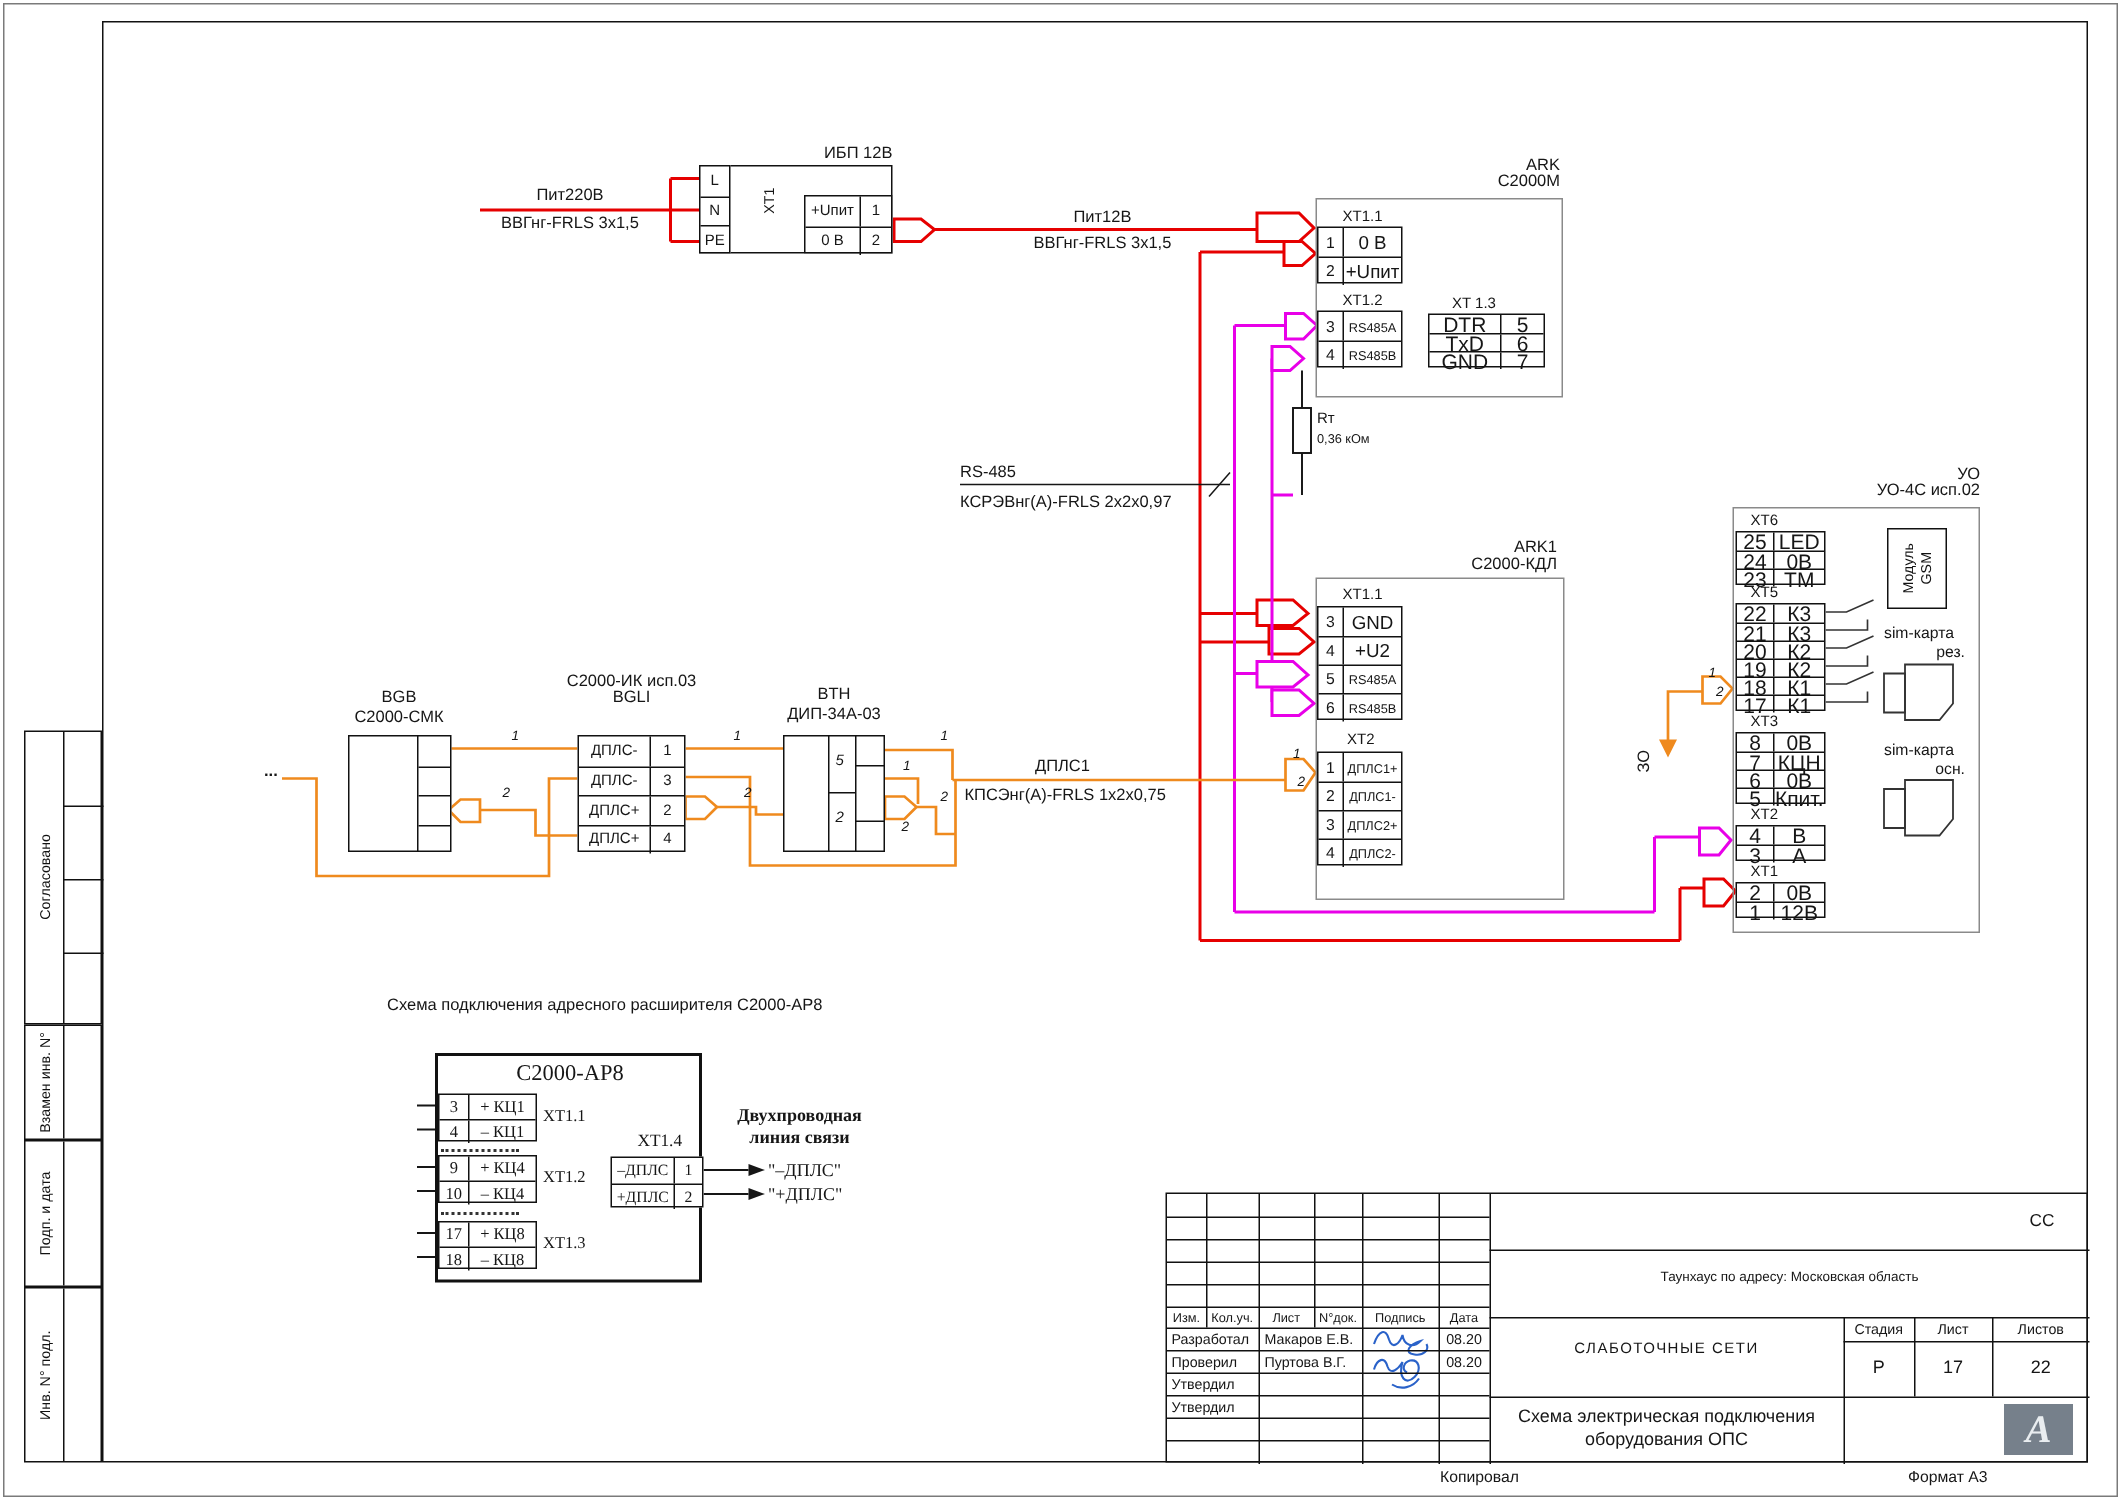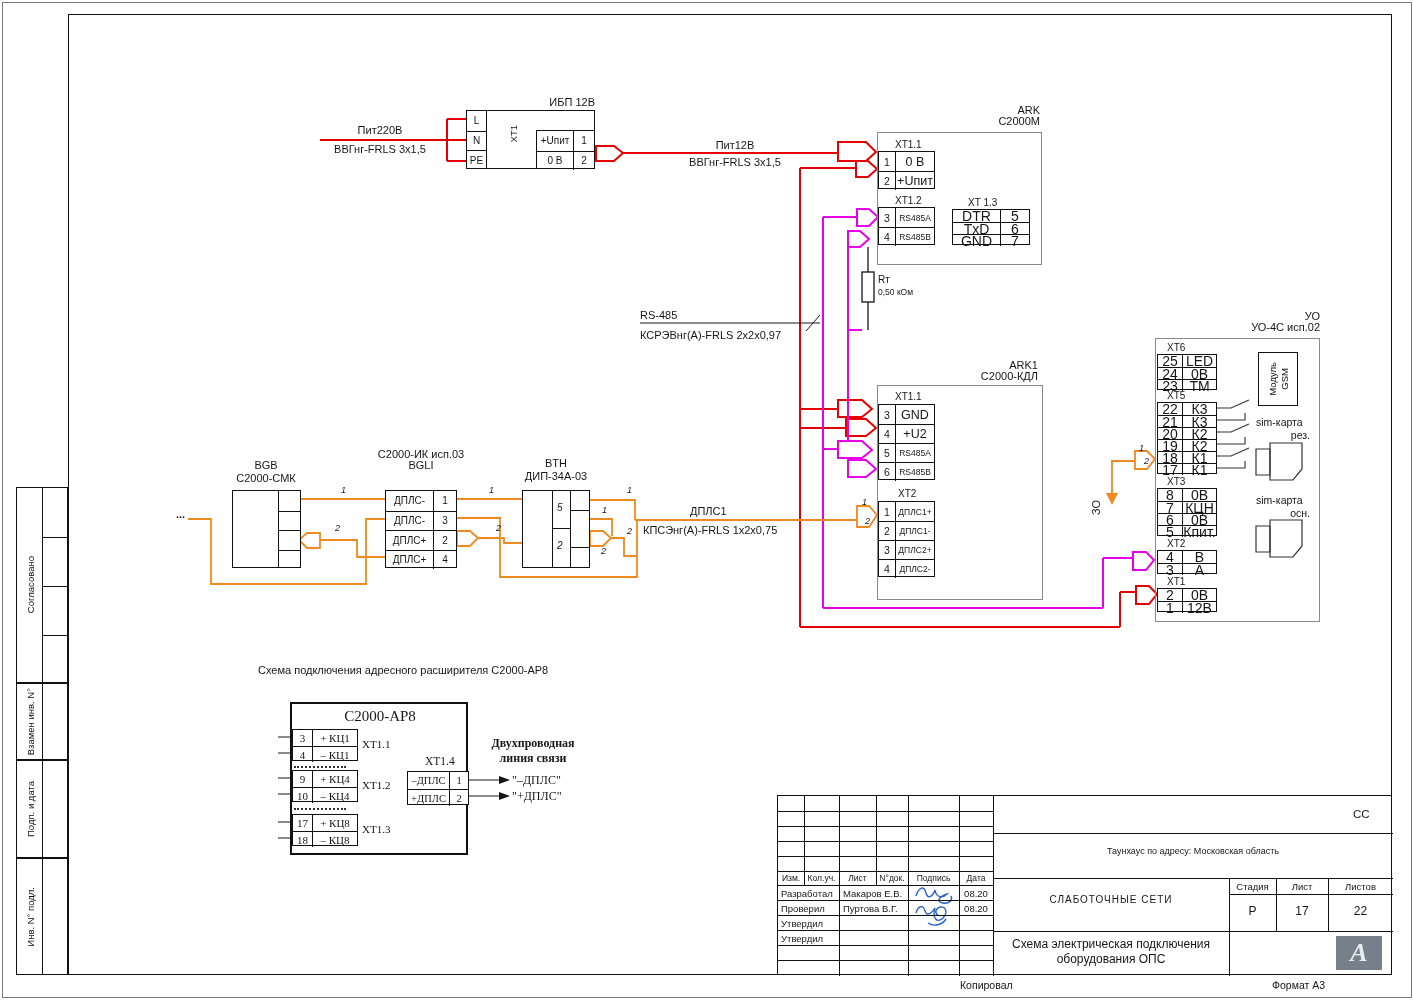--- a/index.html
+++ b/index.html
@@ -226,21 +226,21 @@
     <div class="tr">
         <span class="a" style="width:48px">TxD</span>
         <span class="b">6</span>
       </div>
     <div class="tr">
         <span class="a" style="width:48px">GND</span>
         <span class="b">7</span>
       </div>
   </div>
   <div class="lab" style="left:878px;top:274px;font-size:10px">Rт</div>
-  <div class="lab" style="left:878px;top:287px;font-size:8.5px">0,50 кОм</div>
+  <div class="lab" style="left:878px;top:287px;font-size:8.5px">0,36 кОм</div>
 
   <div class="lab" style="left:640px;top:309px">RS-485</div>
   <div class="lab" style="left:640px;top:329px">КСРЭВнг(А)-FRLS 2х2х0,97</div>
 
   <div class="lab r" style="left:958px;top:359px;width:80px">ARK1</div>
   <div class="lab r" style="left:958px;top:370px;width:80px">С2000-КДЛ</div>
   <div class="gbox" style="left:877px;top:385px;width:166px;height:215px"></div>
   <div class="xtt" style="left:895px;top:391px">XT1.1</div>
   <div class="tt rh19" style="left:878px;top:404px;width:57px;height:76px">
     <div class="tr">

